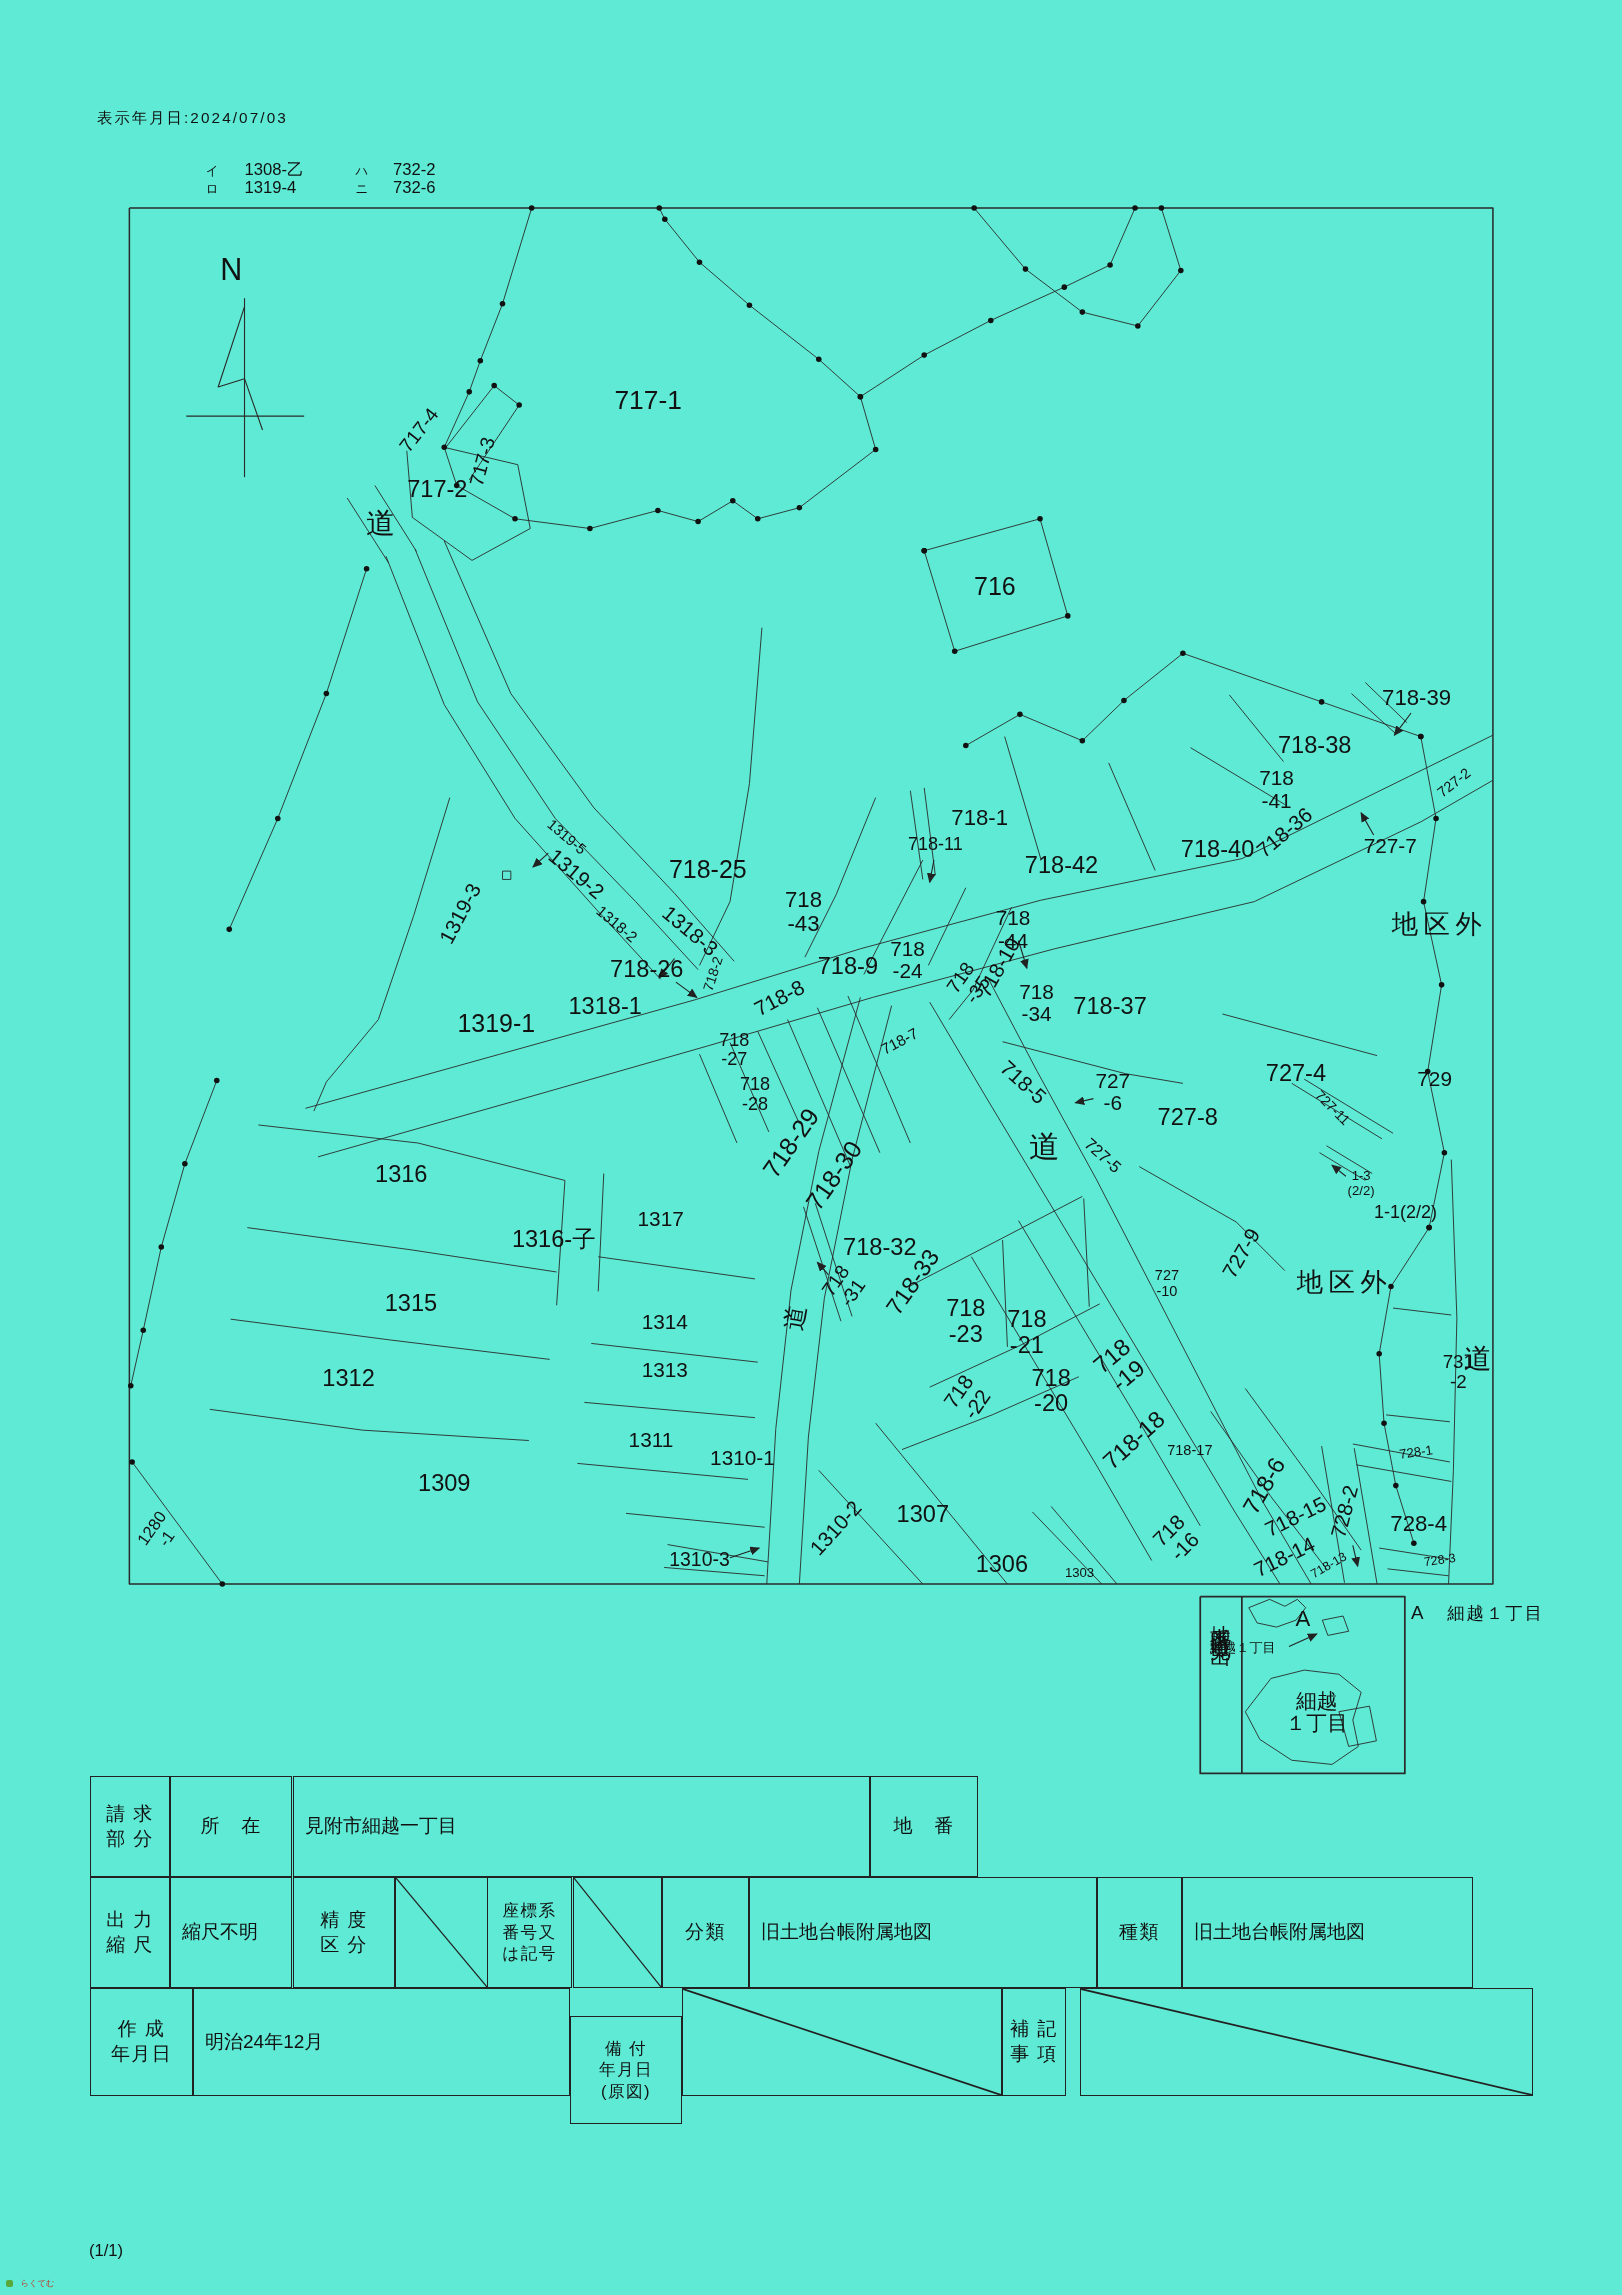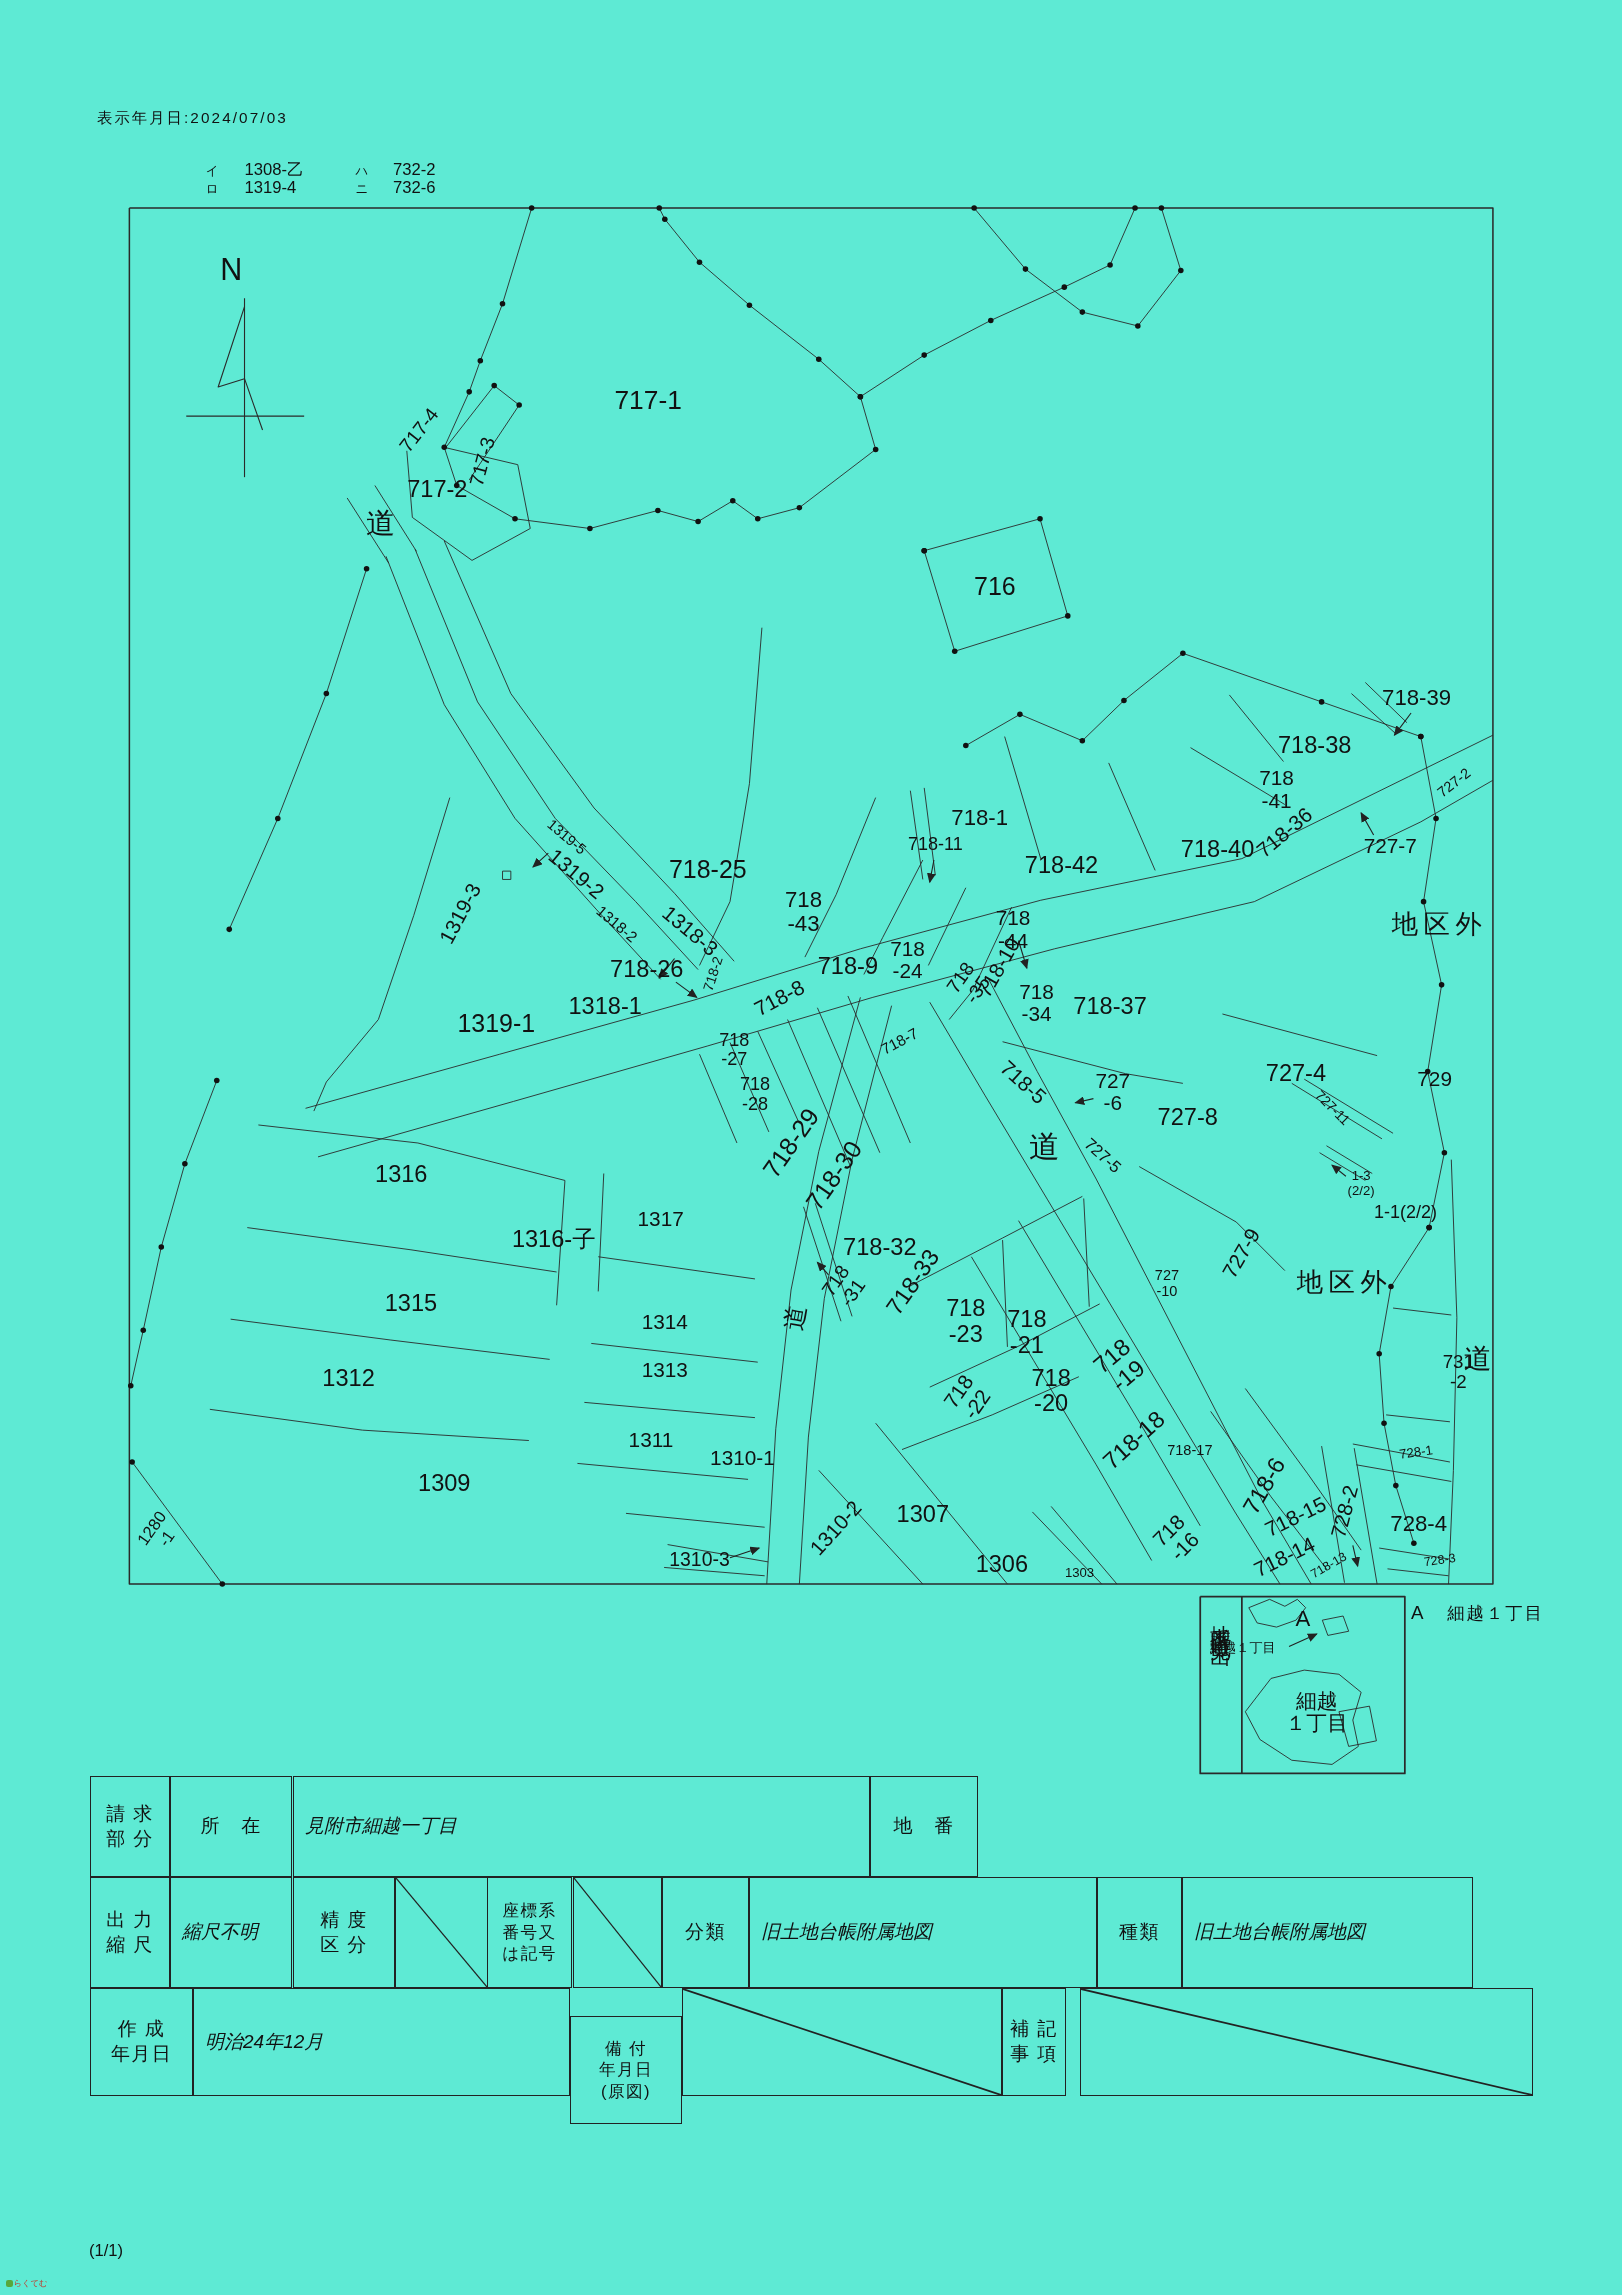--- a/index.html
+++ b/index.html
@@ -6,24 +6,24 @@
   #page{position:relative;width:1623px;height:2295px;background:#5eead4;
         font-family:"Liberation Sans","DejaVu Sans",sans-serif;color:#111;overflow:hidden;}
   #map-svg{position:absolute;left:0;top:0;}
   .abs{position:absolute;}
   #date-line{left:97px;top:108px;font-size:15.3px;letter-spacing:2.1px;}
   
   #reg-table{left:90px;top:1776px;width:1443px;height:320px;}
   #reg-table .cell{position:absolute;box-sizing:border-box;border:1px solid #222;
       display:flex;align-items:center;font-size:19px;line-height:1.3;}
   #reg-table .lab{justify-content:center;text-align:center;white-space:pre-line;letter-spacing:1.4px;}
-  #reg-table .val{justify-content:flex-start;padding-left:11px;white-space:pre-line;font-style:italic;}
+  #reg-table .val{justify-content:flex-start;padding-left:11px;white-space:pre-line;}
   #reg-table .diag svg{position:absolute;left:0;top:0;width:100%;height:100%;}
   #footer-page{left:89px;top:2241px;font-size:16.6px;}
-  #logo{left:5.5px;top:2278px;font-size:8.3px;color:#c0392b;display:flex;align-items:center;gap:1px;}
+  #logo{left:5.5px;top:2278px;font-size:8.3px;color:#c0392b;display:flex;align-items:center;gap:8px;}
   #logo .dot{width:7px;height:7px;border-radius:2.1px;background:#58a83c;display:inline-block;}
 </style>
 </head>
 <body>
 
 <div id="page">
 
   <div id="date-line" class="abs">表示年月日:2024/07/03</div>
 
   <svg id="map-svg" width="1623" height="2295" viewBox="0 0 2339 3309">

